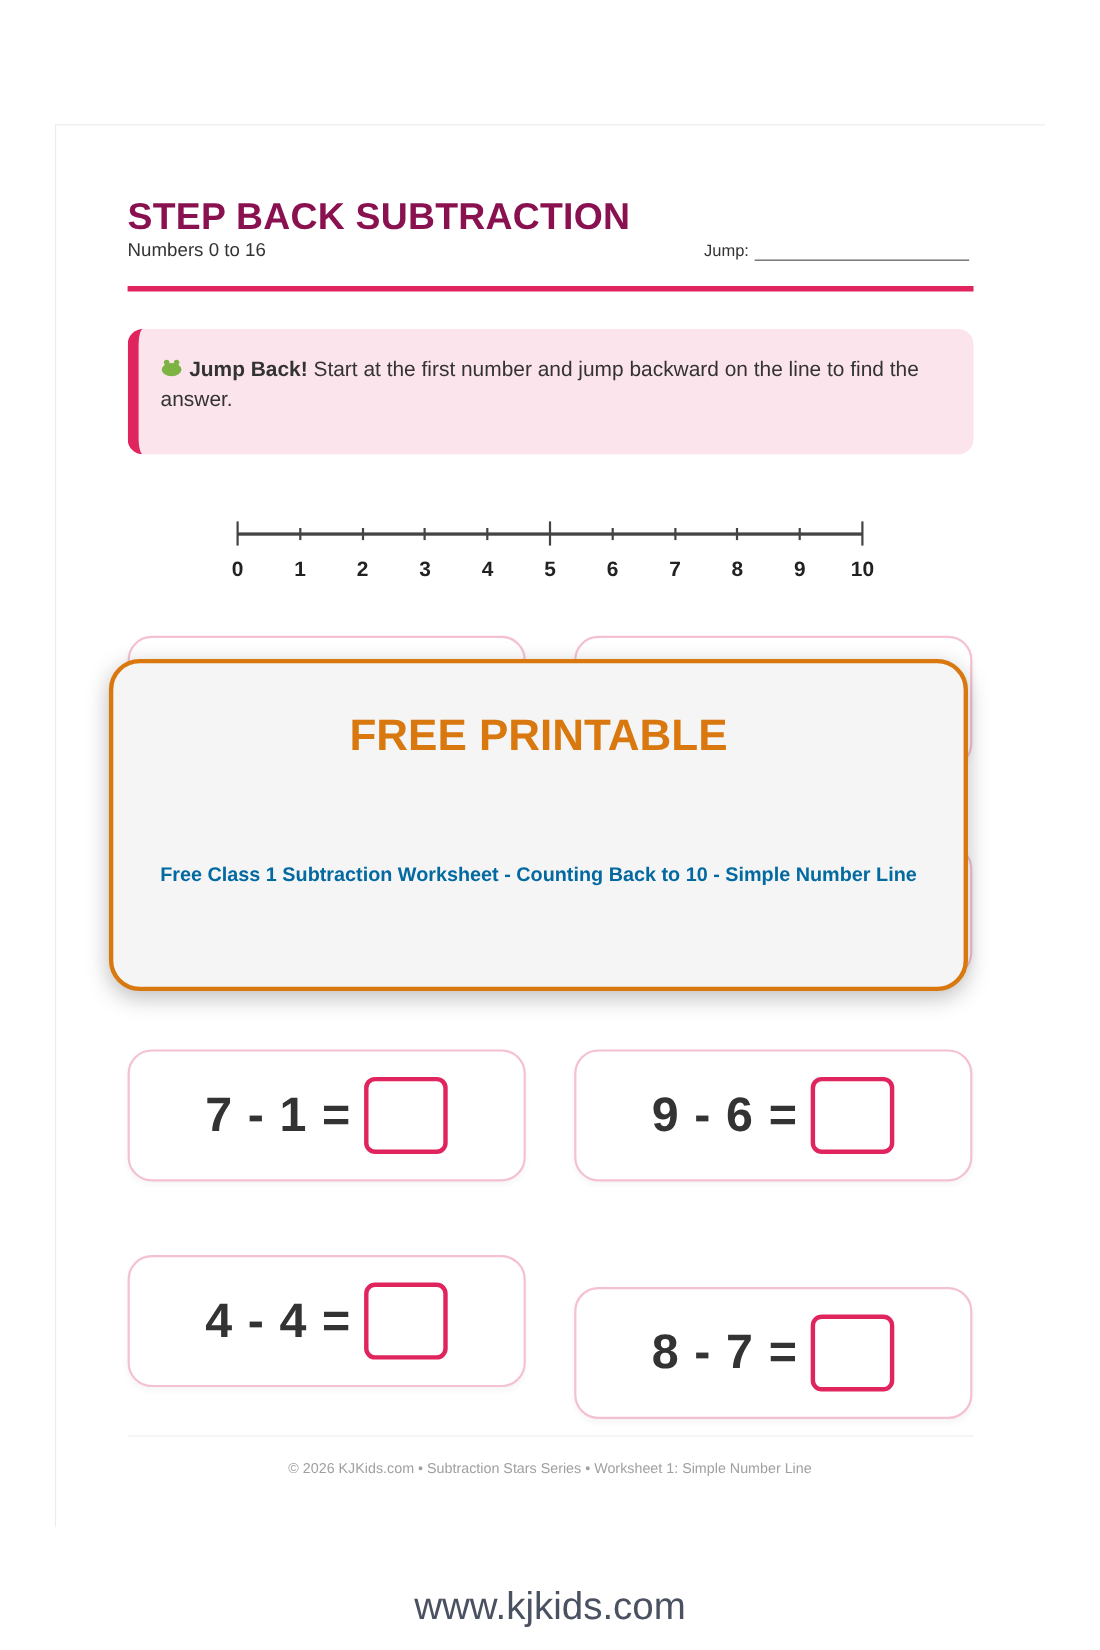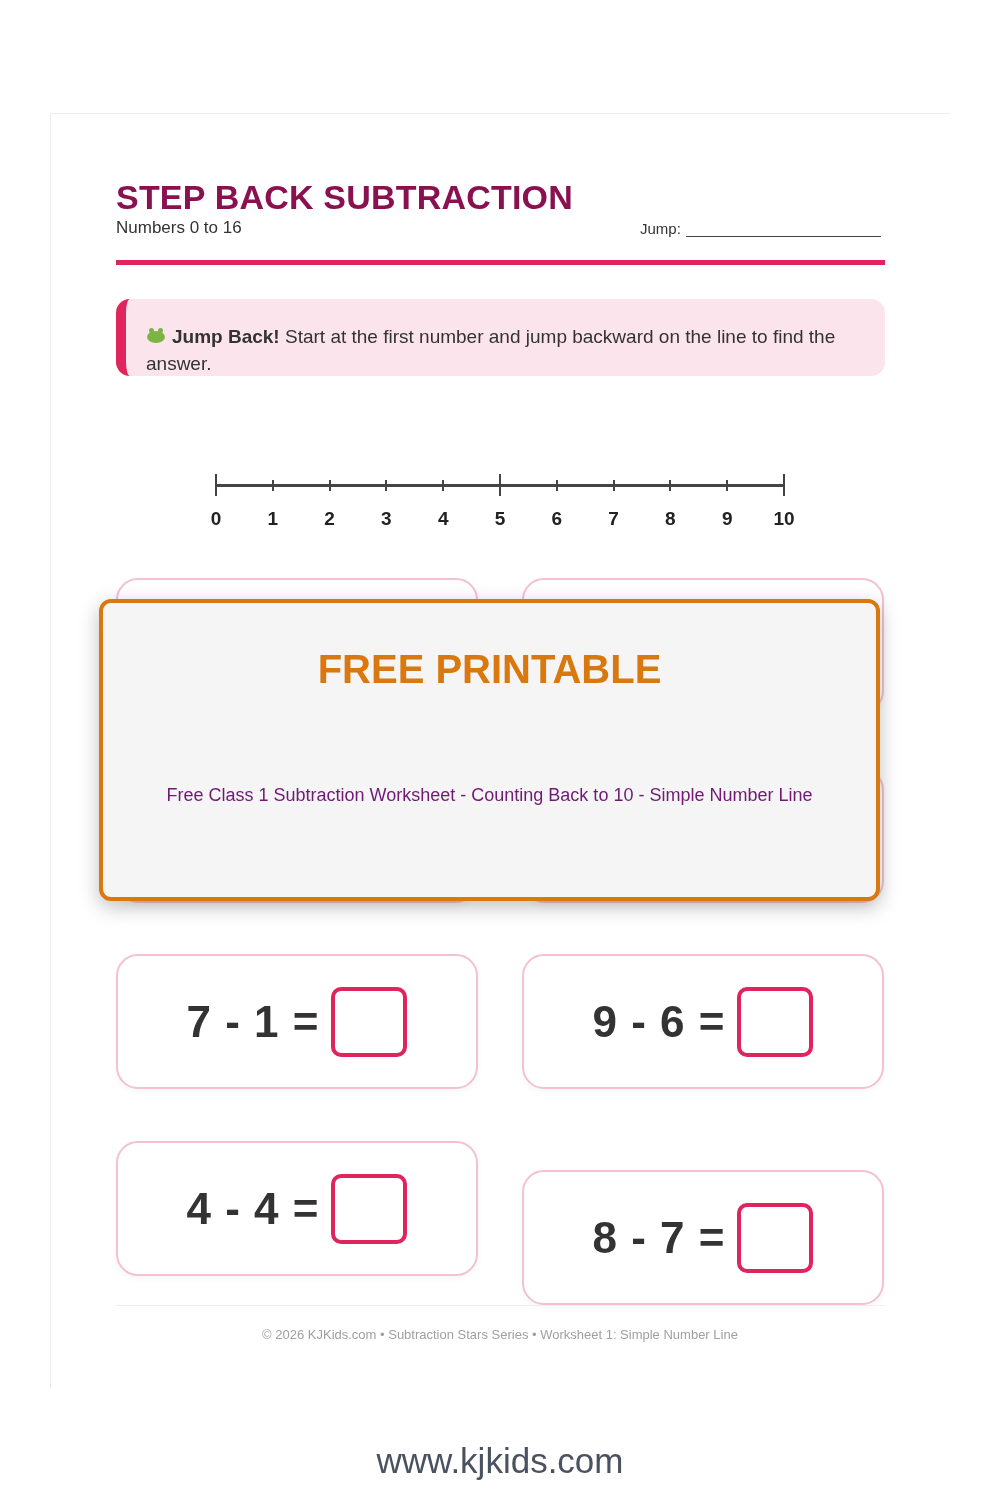--- a/index.html
+++ b/index.html
@@ -26,62 +26,62 @@
   .name-line {
     display: inline-block; width: 195px; height: 14px; margin-left: 5px;
     border-bottom: 1.5px solid #444;
   }
   .header-rule {
     position: absolute; left: 116px; top: 260px; width: 769px; height: 5px;
     background: #e0245e;
   }
 
   .tip {
-    position: absolute; left: 116px; top: 299px; width: 769px; height: 77px;
+    position: absolute; left: 116px; top: 299px; width: 769px; height: 114px;
     background: #fce4ec; border-radius: 14px; border-left: 10px solid #e0245e;
     padding: 24px 24px 0 20px; font-size: 19px; line-height: 27px; color: #333;
   }
   .tip .frog { display: inline-block; width: 20px; height: 16px; position: relative; vertical-align: -1px; margin-right: 6px; }
   .tip .frog::before {
     content: ""; position: absolute; left: 1px; top: 3px; width: 18px; height: 12px;
     background: #7cb342; border-radius: 50%;
   }
   .tip .frog::after {
     content: ""; position: absolute; left: 3px; top: 0px; width: 5px; height: 5px;
     background: #7cb342; border-radius: 50%; box-shadow: 9px 0 0 #7cb342;
   }
   .tip b { font-weight: bold; }
 
   .numline { position: absolute; left: 200px; top: 465px; width: 600px; height: 70px; }
   .numline .axis { position: absolute; left: 16px; top: 19px; width: 568px; height: 3px; background: #444; }
   .tick { position: absolute; width: 2px; background: #444; }
   .tick-label { position: absolute; top: 43px; width: 30px; margin-left: -15px; text-align: center; font-size: 19px; font-weight: bold; color: #222; }
 
   .card {
-    position: absolute; width: 362px; height: 135px; background: #fff;
+    position: absolute; width: 362px; height: 120px; background: #fff;
     border: 2px solid #f4c1d2; border-radius: 22px;
     box-shadow: 0 3px 6px rgba(0,0,0,0.04);
     display: flex; align-items: center; justify-content: center;
   }
   .card .eq { font-size: 44px; font-weight: bold; color: #333; letter-spacing: 1px; margin-right: 12px; }
   .card .box { width: 76px; height: 70px; border: 4px solid #e0245e; border-radius: 10px; }
 
   .promo {
     position: absolute; left: 99px; top: 599px; width: 781px; height: 302px;
-    background: #f5f5f5; border: 4px solid #d9780e; border-radius: 12px;
+    background: #f5f5f5; border: 4px solid #d9780e; border-radius: 28px;
     box-shadow: 0 6px 20px rgba(0,0,0,0.25);
     padding-left: 38px;
   }
   .promo-title {
     position: absolute; left: 0; right: 0; top: 44px; text-align: center;
     font-size: 40px; font-weight: bold; color: #d9780e;
   }
   .promo-desc {
     position: absolute; left: 0; right: 0; top: 182px; text-align: center;
-    font-size: 18px; font-weight: normal; color: #701a75;
+    font-size: 18px; font-weight: bold; color: #0369a1;
   }
 
   .footer-rule { position: absolute; left: 116px; top: 1305px; width: 769px; height: 1px; background: #eeeeee; }
   .footer-text {
     position: absolute; left: 0; width: 1000px; top: 1327px; text-align: center;
     font-size: 13px; color: #a0a0a0;
   }
   .site-url {
     position: absolute; left: 0; width: 1000px; top: 1441px; text-align: center;
     font-size: 35px; color: #4a5160;

